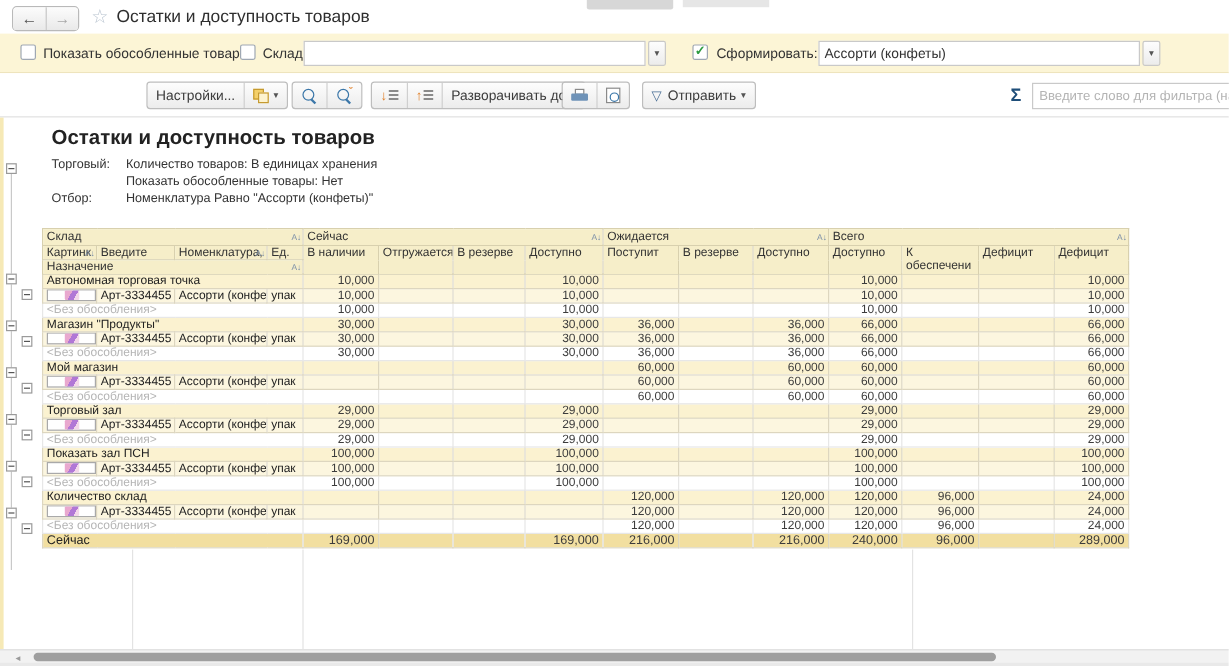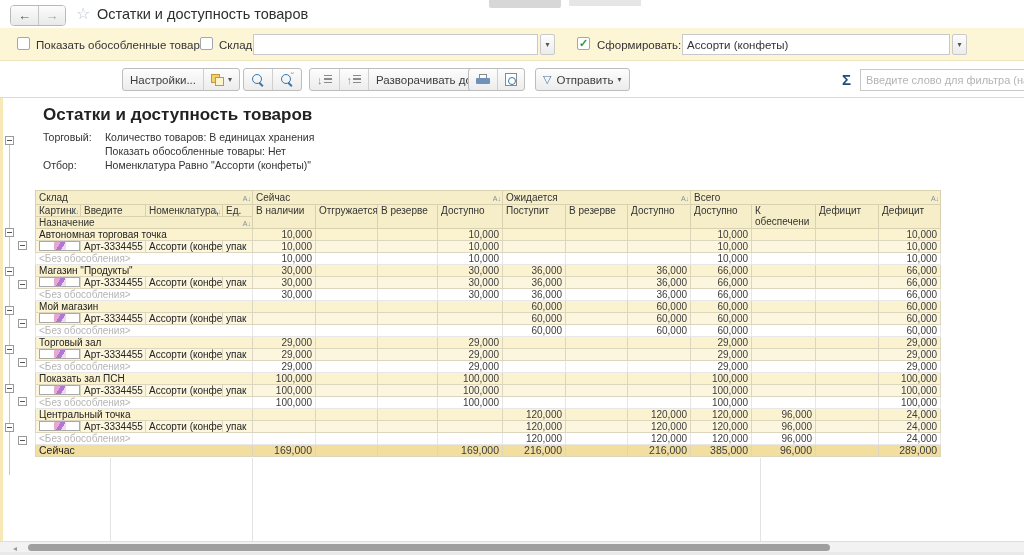--- a/index.html
+++ b/index.html
@@ -535,21 +535,21 @@
               <td class="num">100,000</td>
               <td class="num"></td>
               <td class="num"></td>
               <td class="num"></td>
               <td class="num">100,000</td>
               <td class="num"></td>
               <td class="num"></td>
               <td class="num">100,000</td>
             </tr>
             <tr class="group">
-              <td class="lbl" colspan="4">Центральный точка</td>
+              <td class="lbl" colspan="4">Количество склад</td>
               <td class="num"></td>
               <td class="num"></td>
               <td class="num"></td>
               <td class="num"></td>
               <td class="num">120,000</td>
               <td class="num"></td>
               <td class="num">120,000</td>
               <td class="num">120,000</td>
               <td class="num">96,000</td>
               <td class="num"></td>
@@ -592,21 +592,21 @@
             </tr>
             <tr class="total">
               <td class="lbl" colspan="4">Сейчас</td>
               <td class="num">169,000</td>
               <td class="num"></td>
               <td class="num"></td>
               <td class="num">169,000</td>
               <td class="num">216,000</td>
               <td class="num"></td>
               <td class="num">216,000</td>
-              <td class="num">385,000</td>
+              <td class="num">240,000</td>
               <td class="num">96,000</td>
               <td class="num"></td>
               <td class="num">289,000</td>
             </tr>
           </tbody>
       </table>
     </div>
 
     <div class="vcont" style="left:110px; top:360px; height:83px;"></div>
     <div class="vcont" style="left:252px; top:360px; height:83px;"></div>

